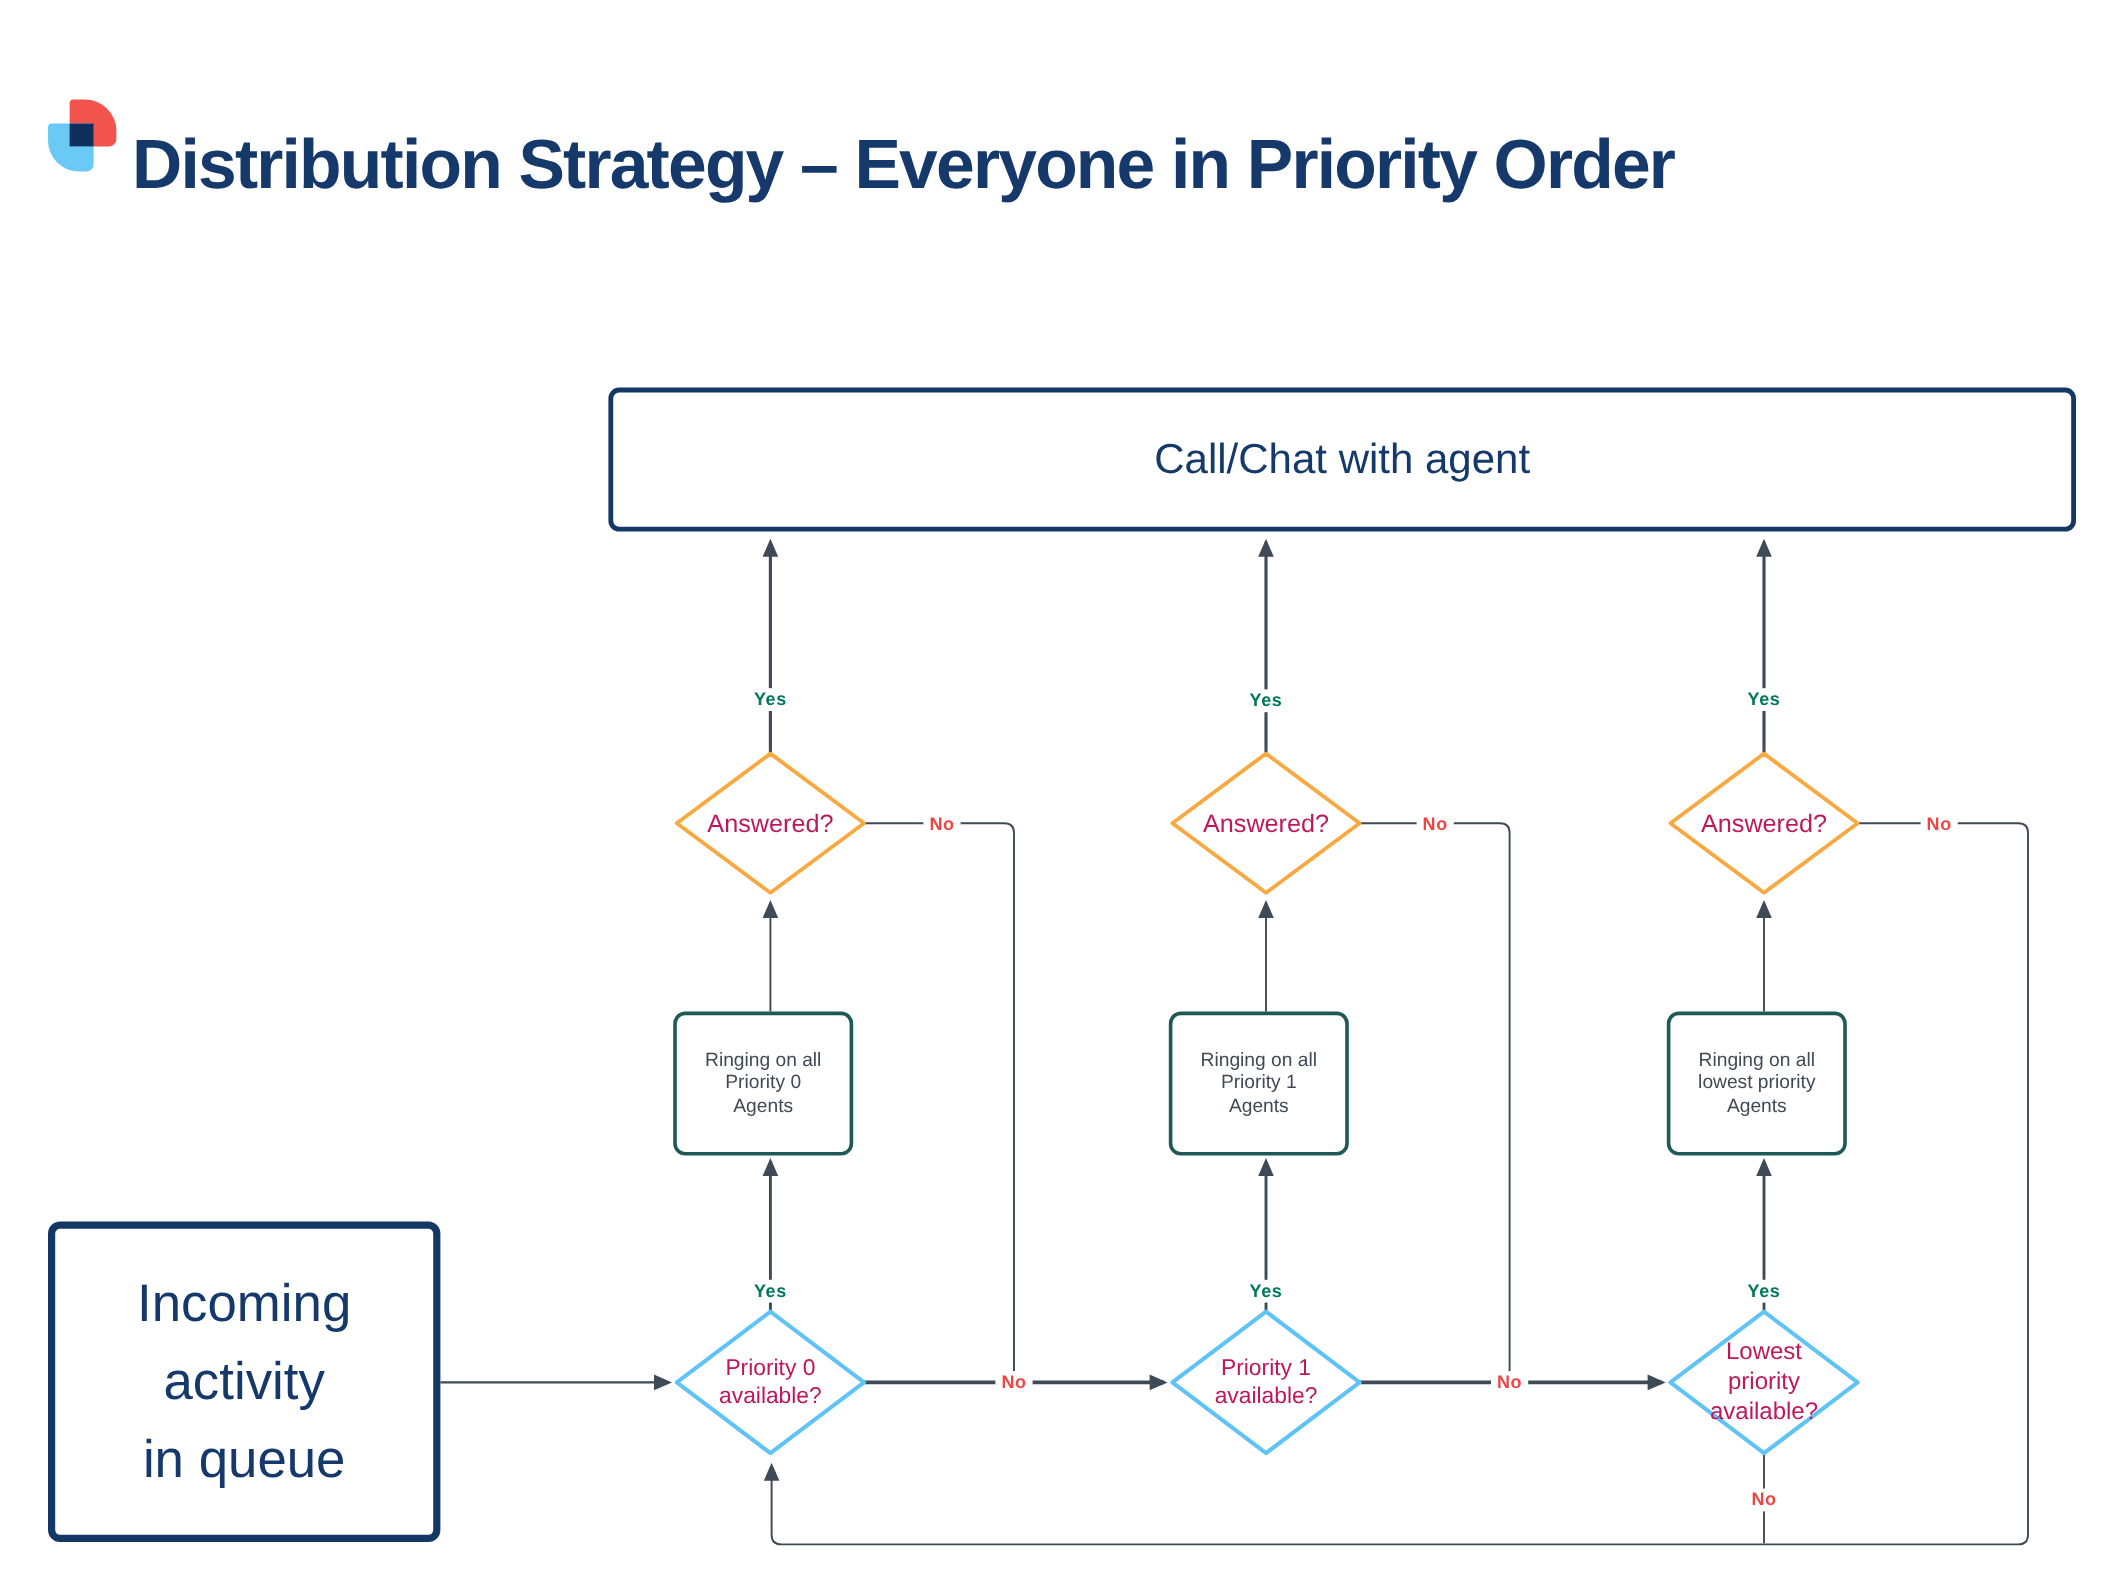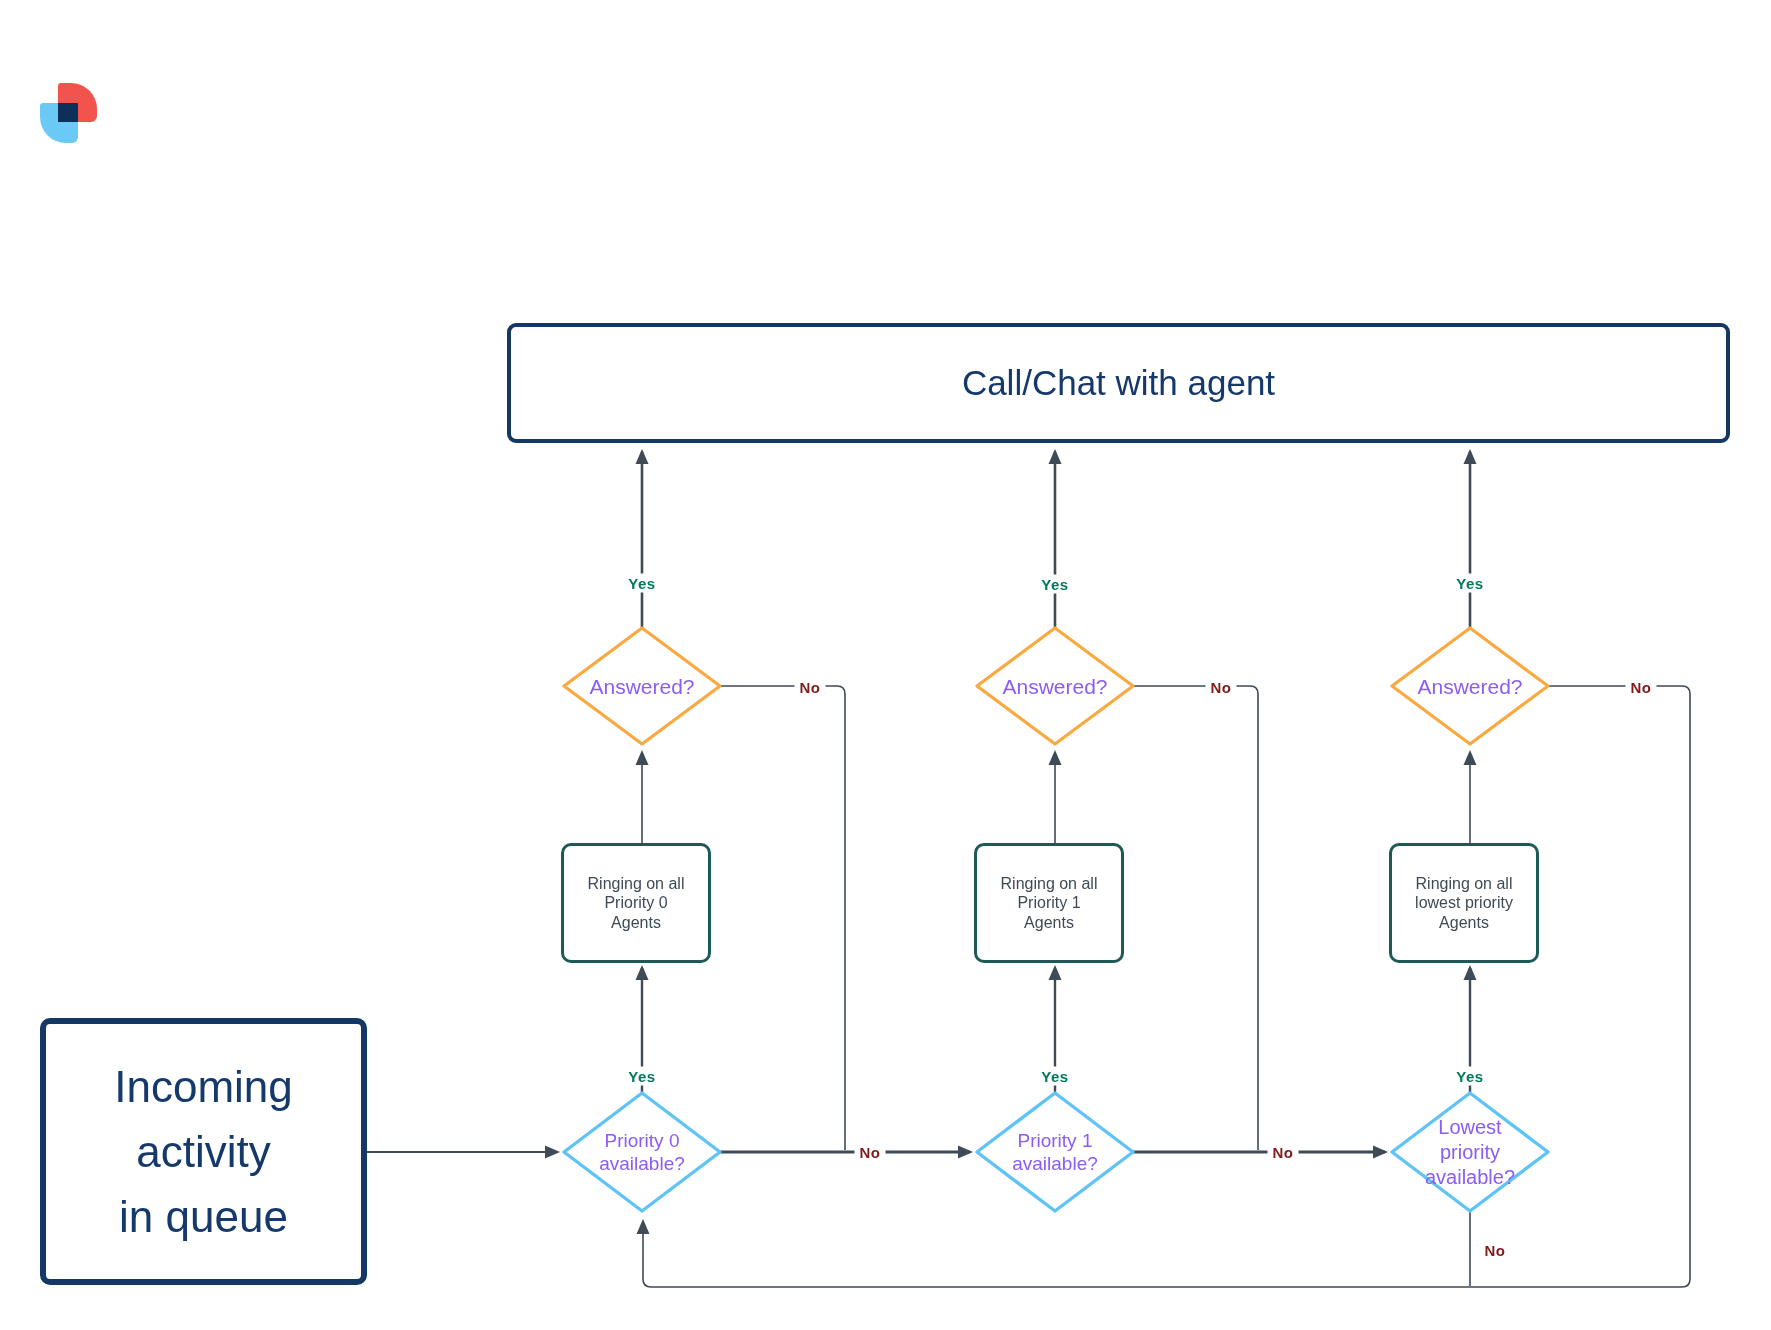--- a/index.html
+++ b/index.html
@@ -36,45 +36,46 @@
   }
   .ringing{
     width:150px;height:120px;top:843px;
     border:3px solid #1E5A55;border-radius:10px;
     font-size:16px;line-height:1.22;color:#3E4A56;white-space:pre-line;
   }
   .ringing.c1{left:561px;} .ringing.c2{left:974px;} .ringing.c3{left:1389px;}
 
   .dtext{
     position:absolute;transform:translate(-50%,-50%);
-    color:#8b5cf6;text-align:center;white-space:pre-line;line-height:1.2;
+    color:#be185d;text-align:center;white-space:pre-line;line-height:1.2;
   }
   .answered-text{font-size:21px;}
   .avail-text{font-size:19px;}
   .avail-text.small{font-size:20px;line-height:1.25;}
 
   .lbl{
     position:absolute;transform:translate(-50%,-50%);
     background:#ffffff;padding:1px 5px;
     font-size:15px;font-weight:bold;letter-spacing:.5px;
   }
   .yes{color:#00795C;margin-top:48px;}
-  .no{color:#7f1d1d;margin-left:25px;}
+  .no{color:#ef4444;}
 </style>
 </head>
 <body>
 
 <div id="canvas">
 
   <div class="logo">
     <div class="red"></div>
     <div class="blue"></div>
     <div class="navy"></div>
   </div>
 
+  <div class="page-title">Distribution Strategy – Everyone in Priority Order</div>
 
   <svg id="wires" viewBox="0 0 1771 1330" xmlns="http://www.w3.org/2000/svg">
     <defs>
       <marker id="arr" markerUnits="userSpaceOnUse" markerWidth="18" markerHeight="16" refX="13" refY="8" orient="auto">
         <path d="M1,1.5 L16,8 L1,14.5 Z" fill="#3E4A56"></path>
       </marker>
     </defs>
 
     <path d="M642,628 V452" stroke="#3E4A56" stroke-width="2.6" fill="none" marker-end="url(#arr)"></path>
     <path d="M1055,628 V452" stroke="#3E4A56" stroke-width="2.6" fill="none" marker-end="url(#arr)"></path>

